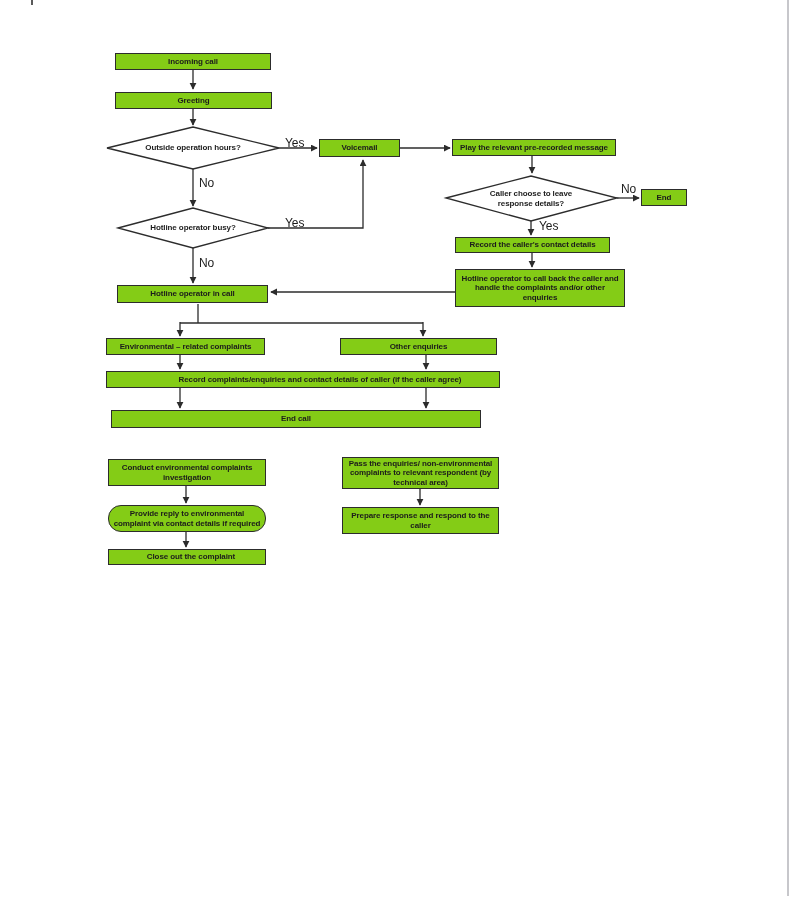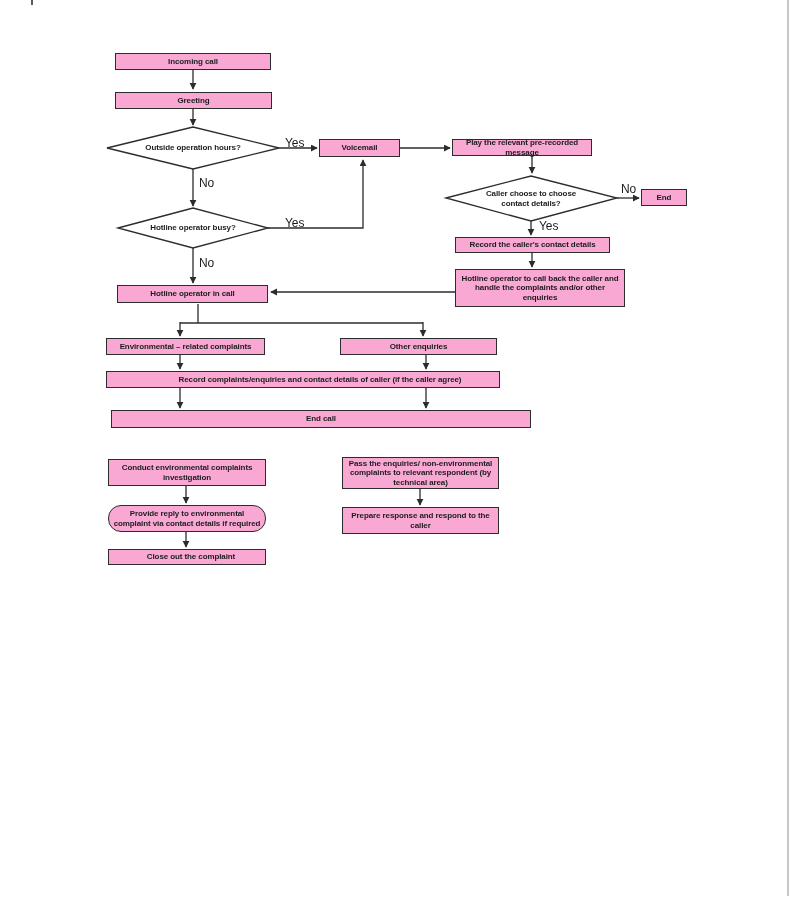--- a/index.html
+++ b/index.html
@@ -2,21 +2,21 @@
 <html><head>
 <meta charset="utf-8">
 <style>
   html,body { margin:0; padding:0; background:#ffffff; }
   .page {
     position:relative; width:794px; height:907px; background:#ffffff;
     font-family:"Liberation Sans", sans-serif; overflow:hidden;
   }
   .node {
     position:absolute; box-sizing:border-box;
-    border:1.4px solid #2c2c2c; background:#f9a8d4;
+    border:1.4px solid #2c2c2c; background:#84cc16;
     display:flex; align-items:center; justify-content:center;
     text-align:center; font-size:8px; font-weight:700; color:#1c1c1c;
     line-height:1.18; letter-spacing:-0.1px; padding:1px 2px;
   }
   .dtext {
     position:absolute; display:flex; align-items:center; justify-content:center;
     text-align:center; font-size:8px; font-weight:700; color:#1c1c1c;
     line-height:1.15; letter-spacing:-0.1px;
   }
   .elabel {
@@ -87,38 +87,38 @@
 
       <polygon points="107,148 193,127 279,148 193,169" fill="#ffffff"></polygon>
       <polygon points="118,228 193,208 268,228 193,248" fill="#ffffff"></polygon>
       <polygon points="446,198 531,176 617,198 531,221" fill="#ffffff"></polygon>
     </g>
   </svg>
 
   <div class="node" style="left:115px; top:53px;  width:156px; height:17px;">Incoming call</div>
   <div class="node" style="left:115px; top:92px;  width:157px; height:17px;">Greeting</div>
   <div class="node" style="left:319px; top:139px; width:81px;  height:18px;">Voicemail</div>
-  <div class="node" style="left:452px; top:139px; width:140px; height:17px;">Play the relevant pre-recorded message</div>
+  <div class="node" style="left:452px; top:139px; width:164px; height:17px;">Play the relevant pre-recorded message</div>
   <div class="node" style="left:641px; top:189px; width:46px;  height:17px;">End</div>
   <div class="node" style="left:455px; top:237px; width:155px; height:16px;">Record the caller's contact details</div>
   <div class="node" style="left:455px; top:269px; width:170px; height:38px;">Hotline operator to call back the caller and handle the complaints and/or other enquiries</div>
   <div class="node" style="left:117px; top:285px; width:151px; height:18px;">Hotline operator in call</div>
   <div class="node" style="left:106px; top:338px; width:159px; height:17px;">Environmental – related complaints</div>
   <div class="node" style="left:340px; top:338px; width:157px; height:17px;">Other enquiries</div>
   <div class="node" style="left:106px; top:371px; width:394px; height:17px;padding-left:36px;">Record complaints/enquiries and contact details of caller (if the caller agree)</div>
-  <div class="node" style="left:111px; top:410px; width:420px; height:18px;">End call</div>
+  <div class="node" style="left:111px; top:410px; width:370px; height:18px;">End call</div>
   <div class="node" style="left:108px; top:459px; width:158px; height:27px;">Conduct environmental complaints investigation</div>
   <div class="node" style="left:108px; top:505px; width:158px; height:27px;border-radius:13px;">Provide reply to environmental complaint via contact details if required</div>
   <div class="node" style="left:108px; top:549px; width:158px; height:16px;padding-left:10px;">Close out the complaint</div>
   <div class="node" style="left:342px; top:457px; width:157px; height:32px;">Pass the enquiries/ non-environmental complaints to relevant respondent (by technical area)</div>
   <div class="node" style="left:342px; top:507px; width:157px; height:27px;">Prepare response and respond to the caller</div>
 
   <div class="dtext" style="left:118px; top:209px; width:150px; height:38px;">Hotline operator busy?</div>
   <div class="dtext" style="left:107px; top:128px; width:172px; height:40px;">Outside operation hours?</div>
-  <div class="dtext" style="left:476px; top:178px; width:110px; height:41px;">Caller choose to choose contact details?</div>
+  <div class="dtext" style="left:476px; top:178px; width:110px; height:41px;">Caller choose to leave response details?</div>
 
   <div class="elabel" style="left:285px; top:136px;">Yes</div>
   <div class="elabel" style="left:199px; top:176px;">No</div>
   <div class="elabel" style="left:285px; top:216px;">Yes</div>
   <div class="elabel" style="left:199px; top:256px;">No</div>
   <div class="elabel" style="left:621px; top:182px;">No</div>
   <div class="elabel" style="left:539px; top:219px;">Yes</div>
 
   <div class="scan-edge"></div>
   <div class="scan-mark"></div>

